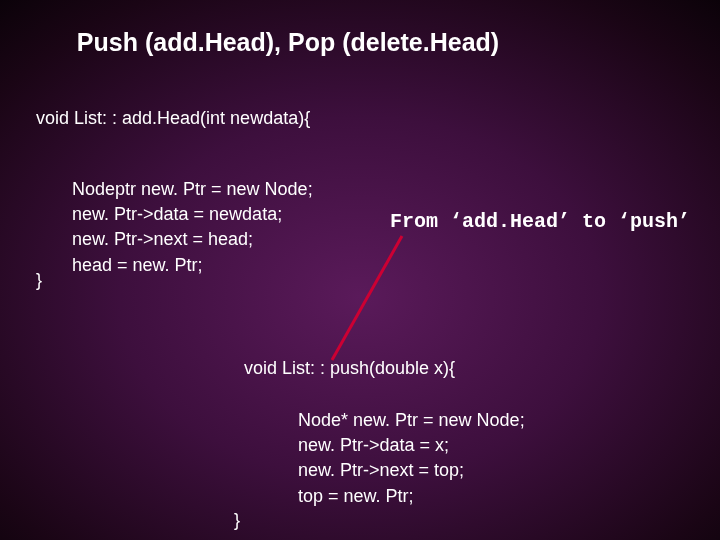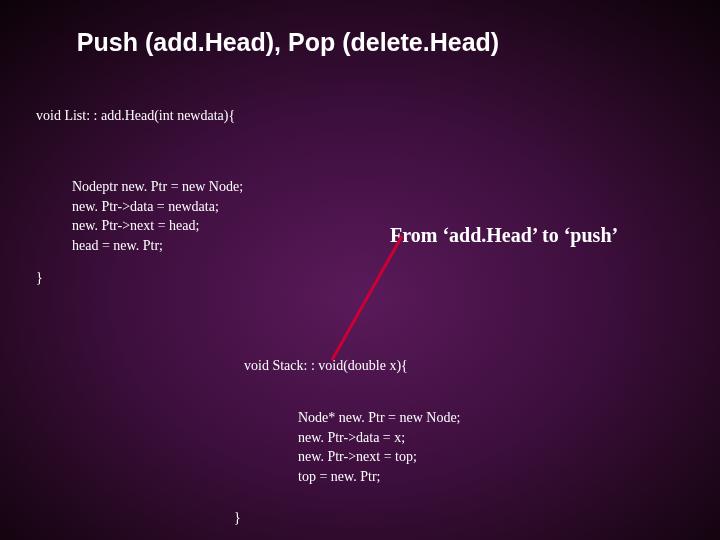--- a/index.html
+++ b/index.html
@@ -19,34 +19,34 @@
     position: absolute;
     top: 28px;
     left: 0;
     width: 576px;
     text-align: center;
     font-size: 25px;
     font-weight: bold;
     color: #ffffff;
   }
   .code {
-    font-family: Liberation Serif, serif;
-    font-size: 14px;
+    font-family: Liberation Sans, sans-serif;
+    font-size: 18px;
     white-space: pre;
     position: absolute;
     line-height: 1.4;
   }
   .sig1 { top: 106px; left: 36px; }
   .body1 { top: 177px; left: 72px; }
   .close1 { top: 268px; left: 36px; }
   .annotation {
     position: absolute;
-    top: 224px;
+    top: 210px;
     left: 390px;
-    font-family: Liberation Serif, serif;
+    font-family: Liberation Mono, monospace;
     font-size: 20px;
     font-weight: bold;
     color: #ffffff;
   }
   .sig2 { top: 356px; left: 244px; }
   .body2 { top: 408px; left: 298px; }
   .close2 { top: 508px; left: 234px; }
   svg.arrow {
     position: absolute;
     top: 0;
@@ -65,18 +65,18 @@
 new. Ptr-&gt;next = head;
 head = new. Ptr;</div>
 <div class="code close1">}</div>
 
 <div class="annotation">From ‘add.Head’ to ‘push’</div>
 
 <svg class="arrow" width="720" height="540">
   <line x1="402" y1="236" x2="332" y2="360" stroke="#cc0033" stroke-width="3"></line>
 </svg>
 
-<div class="code sig2">void Stack: : void(double x){</div>
+<div class="code sig2">void List: : push(double x){</div>
 <div class="code body2">Node* new. Ptr = new Node;
 new. Ptr-&gt;data = x;
 new. Ptr-&gt;next = top;
 top = new. Ptr;</div>
 <div class="code close2">}</div>
 
 </body></html>

